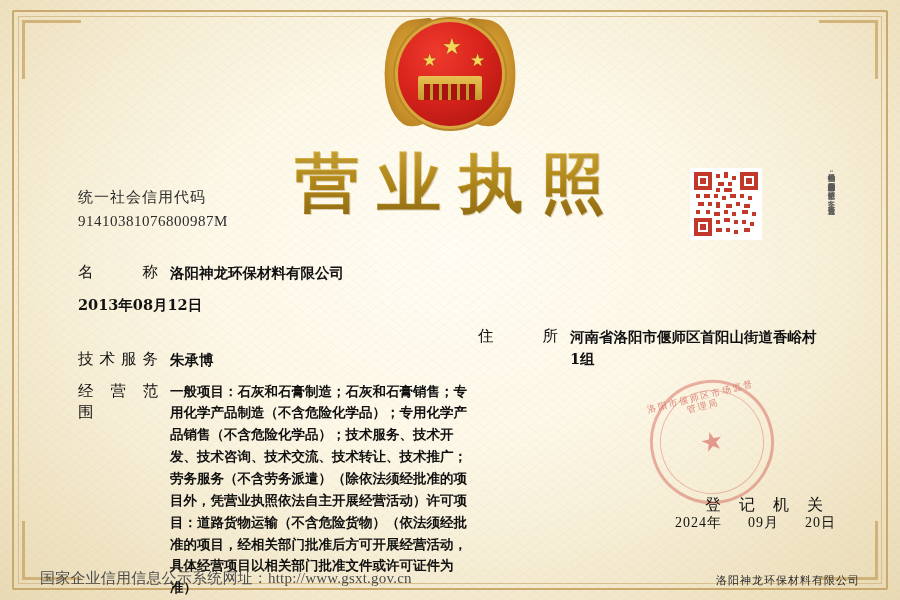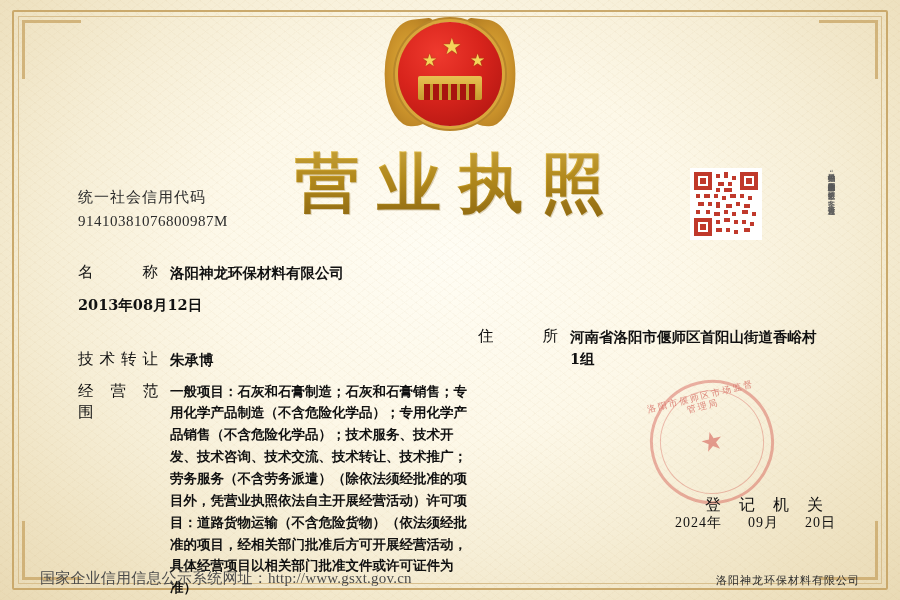--- a/index.html
+++ b/index.html
@@ -254,21 +254,21 @@
     </div>
 
     <div class="row">
       <div class="rcol">
         <div class="fvalue">2013年08月12日</div>
       </div>
     </div>
 
     <div class="row">
       <div class="lcol">
-        <div class="flabel">技术转让</div>
+        <div class="flabel">技术服务</div>
         <div class="fvalue">朱承博</div>
       </div>
       <div class="rcol">
         <div class="flabel">住　　所</div>
         <div class="fvalue addr-value">河南省洛阳市偃师区首阳山街道香峪村1组</div>
       </div>
     </div>
 
     <div class="row">
       <div class="lcol">

